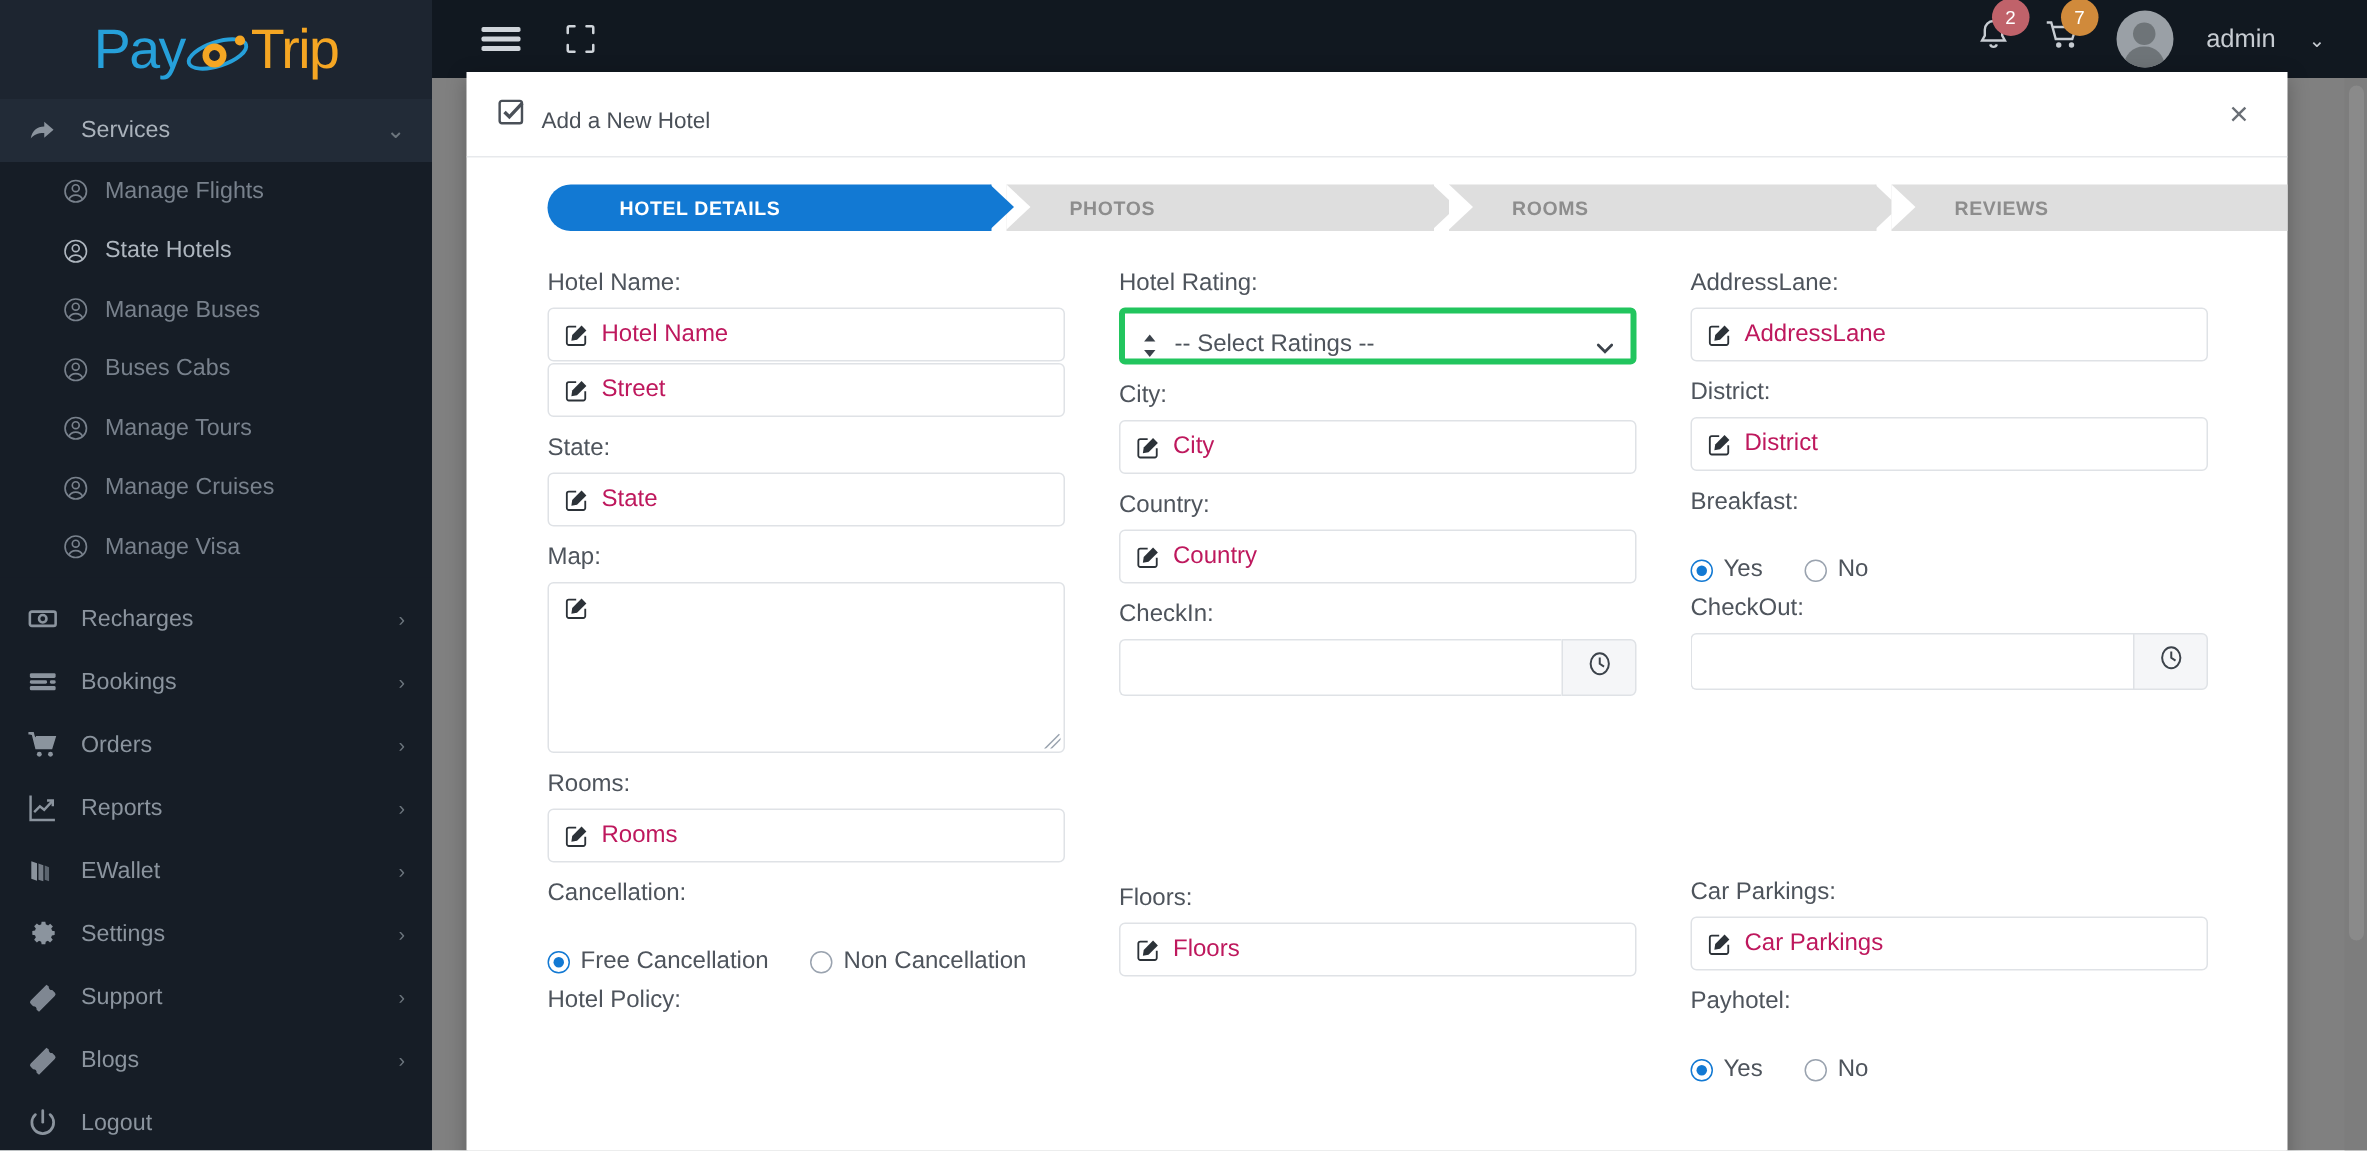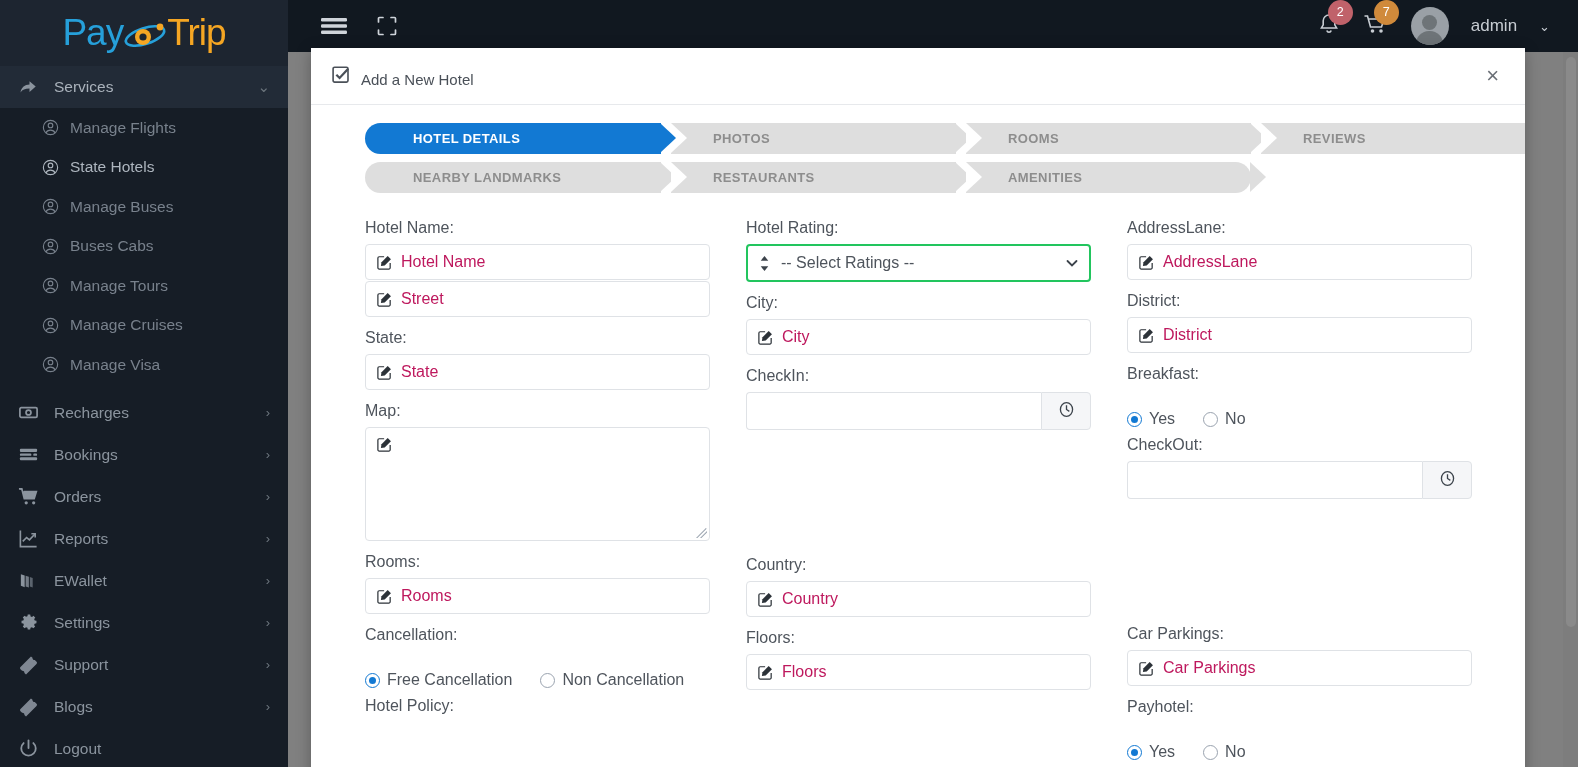--- a/index.html
+++ b/index.html
@@ -194,22 +194,22 @@
     display: flex; align-items: center;
     padding: 0 10px;
     color: #9aa3af; font-size: 16px;
     cursor: text;
   }
   .fctrl .pen { margin-right: 8px; display: flex; align-items: center; color: #2c3238; }
   .placeholder { color: #be185d; }
 
   .fselect {
     width: 100%; height: 38px;
-    border: 2px solid #22c55e; border-radius: 4px;
-    display: flex; align-items: center; padding: 0 10px;
+    border: 4px solid #22c55e; border-radius: 4px;
+    display: flex; align-items: flex-end; padding: 0 10px;
     font-size: 16px; color: #4e545c; cursor: pointer; background: #fff;
   }
   .fselect .sort { margin-right: 10px; color: #3c434b; display:flex; }
   .fselect .sel-text { flex: 1; }
   .fselect .chev { color: #3c434b; display: flex; }
 
   .ftextarea {
     width: 100%; height: 114px;
     border: 1px solid #dfe2e6; border-radius: 4px;
     padding: 8px 10px; position: relative; background: #fff; cursor: text;
@@ -520,31 +520,20 @@
           <div class="wiz-tab" style="width:285px">
               <span class="wiz-tab-label">PHOTOS</span>
             </div>
           <div class="wiz-tab" style="width:285px">
               <span class="wiz-tab-label">ROOMS</span>
             </div>
           <div class="wiz-tab" style="width:285px">
               <span class="wiz-tab-label">REVIEWS</span>
             </div>
         </div>
-        <div class="wiz-row">
-          <div class="wiz-tab" style="width:296px">
-              <span class="wiz-tab-label">NEARBY LANDMARKS</span>
-            </div>
-          <div class="wiz-tab" style="width:285px">
-              <span class="wiz-tab-label">RESTAURANTS</span>
-            </div>
-          <div class="wiz-tab last-in-row" style="width:285px">
-              <span class="wiz-tab-label">AMENITIES</span>
-            </div>
-        </div>
       </div>
 
       <div class="form-grid">
 
         <div class="fcol">
           <div class="fgroup">
             <label class="flabel">Hotel Name:</label>
             <div class="fctrl">
               <span class="pen">
                   <svg width="17" height="17" viewBox="0 0 18 18" fill="none" stroke="currentColor" stroke-width="1.3">
@@ -647,43 +636,43 @@
               <span class="pen">
                   <svg width="17" height="17" viewBox="0 0 18 18" fill="none" stroke="currentColor" stroke-width="1.3">
                     <path d="M15 9.4v5.1a1.4 1.4 0 0 1-1.4 1.4H3.4A1.4 1.4 0 0 1 2 14.5V4.3a1.4 1.4 0 0 1 1.4-1.4h5.2"></path>
                     <path d="M12.4 2.2l3.4 3.4-6.6 6.6-4 .6.6-4z" fill="currentColor" stroke="none"></path>
                   </svg>
                 </span>
               <span class="placeholder">City</span>
             </div>
           </div>
           <div class="fgroup">
+            <label class="flabel">Country:</label>
+            <div class="fctrl">
+              <span class="pen">
+                  <svg width="17" height="17" viewBox="0 0 18 18" fill="none" stroke="currentColor" stroke-width="1.3">
+                    <path d="M15 9.4v5.1a1.4 1.4 0 0 1-1.4 1.4H3.4A1.4 1.4 0 0 1 2 14.5V4.3a1.4 1.4 0 0 1 1.4-1.4h5.2"></path>
+                    <path d="M12.4 2.2l3.4 3.4-6.6 6.6-4 .6.6-4z" fill="currentColor" stroke="none"></path>
+                  </svg>
+                </span>
+              <span class="placeholder">Country</span>
+            </div>
+          </div>
+          <div class="fgroup">
             <label class="flabel">CheckIn:</label>
             <div class="time-group">
               <div class="time-input"></div>
               <div class="time-btn">
                 <span><svg width="19" height="19" viewBox="0 0 20 20" fill="none" stroke="currentColor" stroke-width="1.4">
                       <ellipse cx="10" cy="10" rx="6.4" ry="7.3"></ellipse>
                       <path d="M10 5.6V10l3 2"></path>
                     </svg></span>
               </div>
             </div>
             <div class="spacer-block"></div>
-          </div>
-          <div class="fgroup">
-            <label class="flabel">Country:</label>
-            <div class="fctrl">
-              <span class="pen">
-                  <svg width="17" height="17" viewBox="0 0 18 18" fill="none" stroke="currentColor" stroke-width="1.3">
-                    <path d="M15 9.4v5.1a1.4 1.4 0 0 1-1.4 1.4H3.4A1.4 1.4 0 0 1 2 14.5V4.3a1.4 1.4 0 0 1 1.4-1.4h5.2"></path>
-                    <path d="M12.4 2.2l3.4 3.4-6.6 6.6-4 .6.6-4z" fill="currentColor" stroke="none"></path>
-                  </svg>
-                </span>
-              <span class="placeholder">Country</span>
-            </div>
           </div>
           <div class="fgroup">
             <label class="flabel">Floors:</label>
             <div class="fctrl">
               <span class="pen">
                   <svg width="17" height="17" viewBox="0 0 18 18" fill="none" stroke="currentColor" stroke-width="1.3">
                     <path d="M15 9.4v5.1a1.4 1.4 0 0 1-1.4 1.4H3.4A1.4 1.4 0 0 1 2 14.5V4.3a1.4 1.4 0 0 1 1.4-1.4h5.2"></path>
                     <path d="M12.4 2.2l3.4 3.4-6.6 6.6-4 .6.6-4z" fill="currentColor" stroke="none"></path>
                   </svg>
                 </span>

